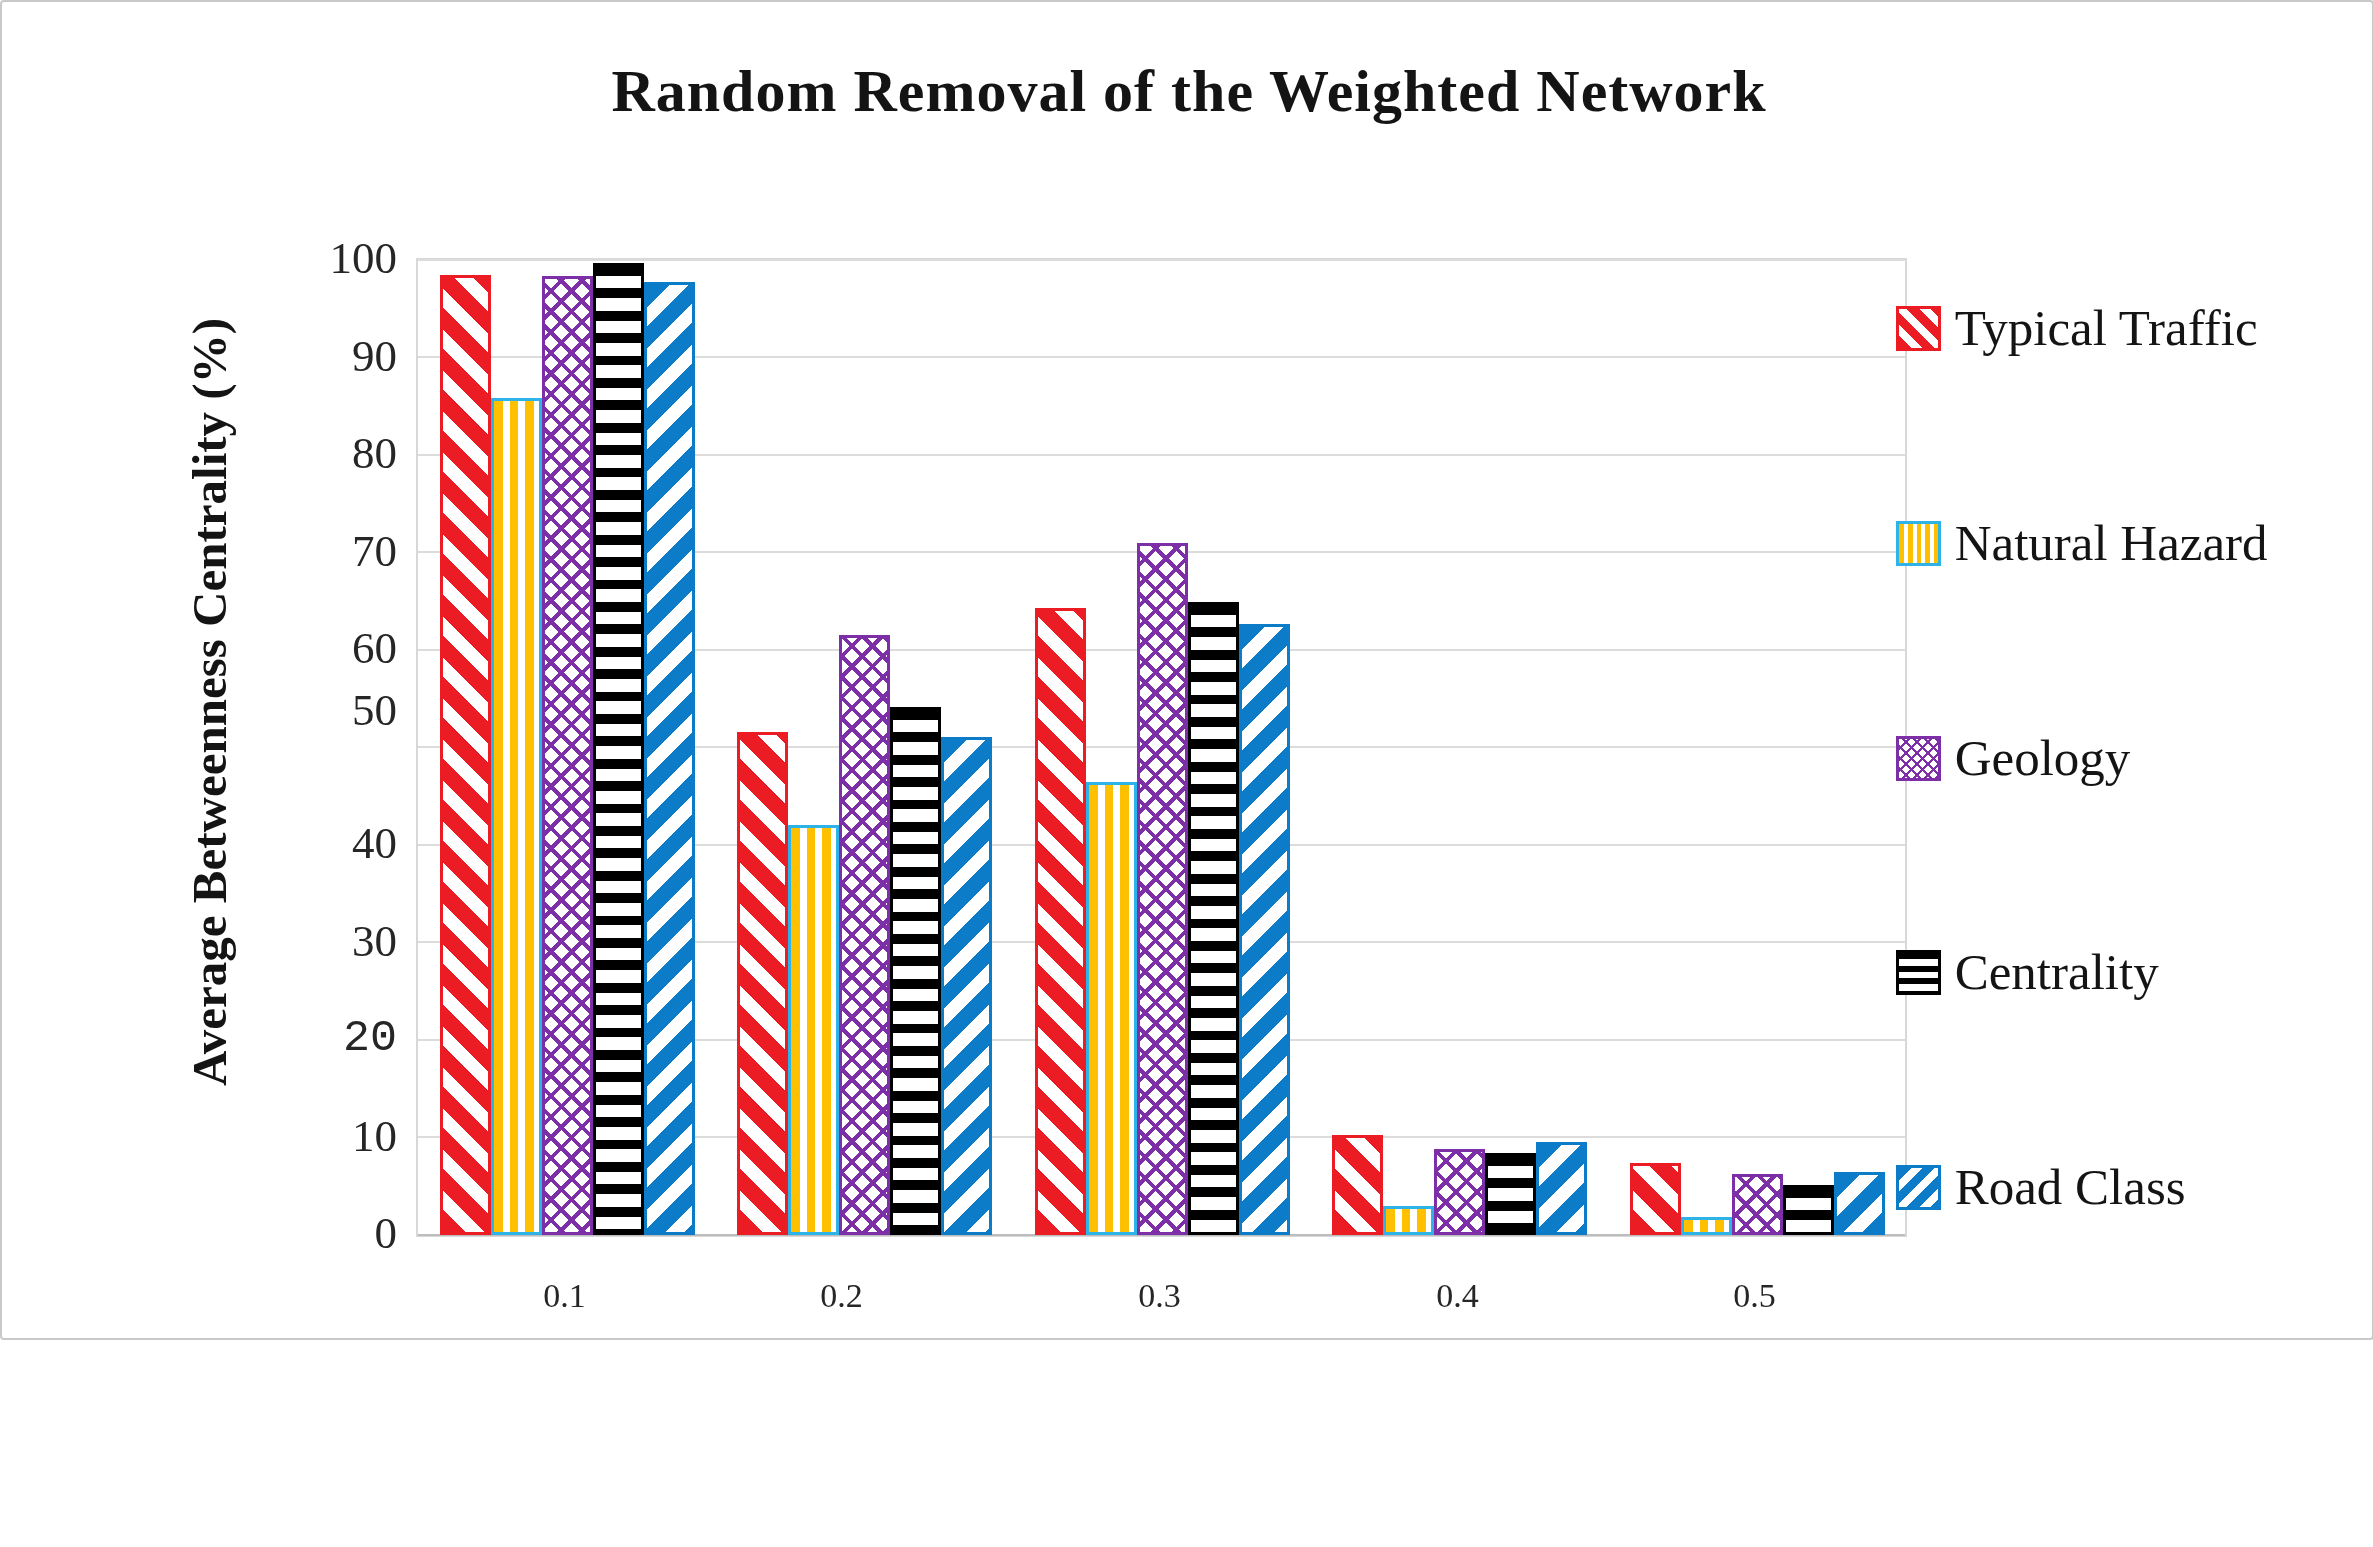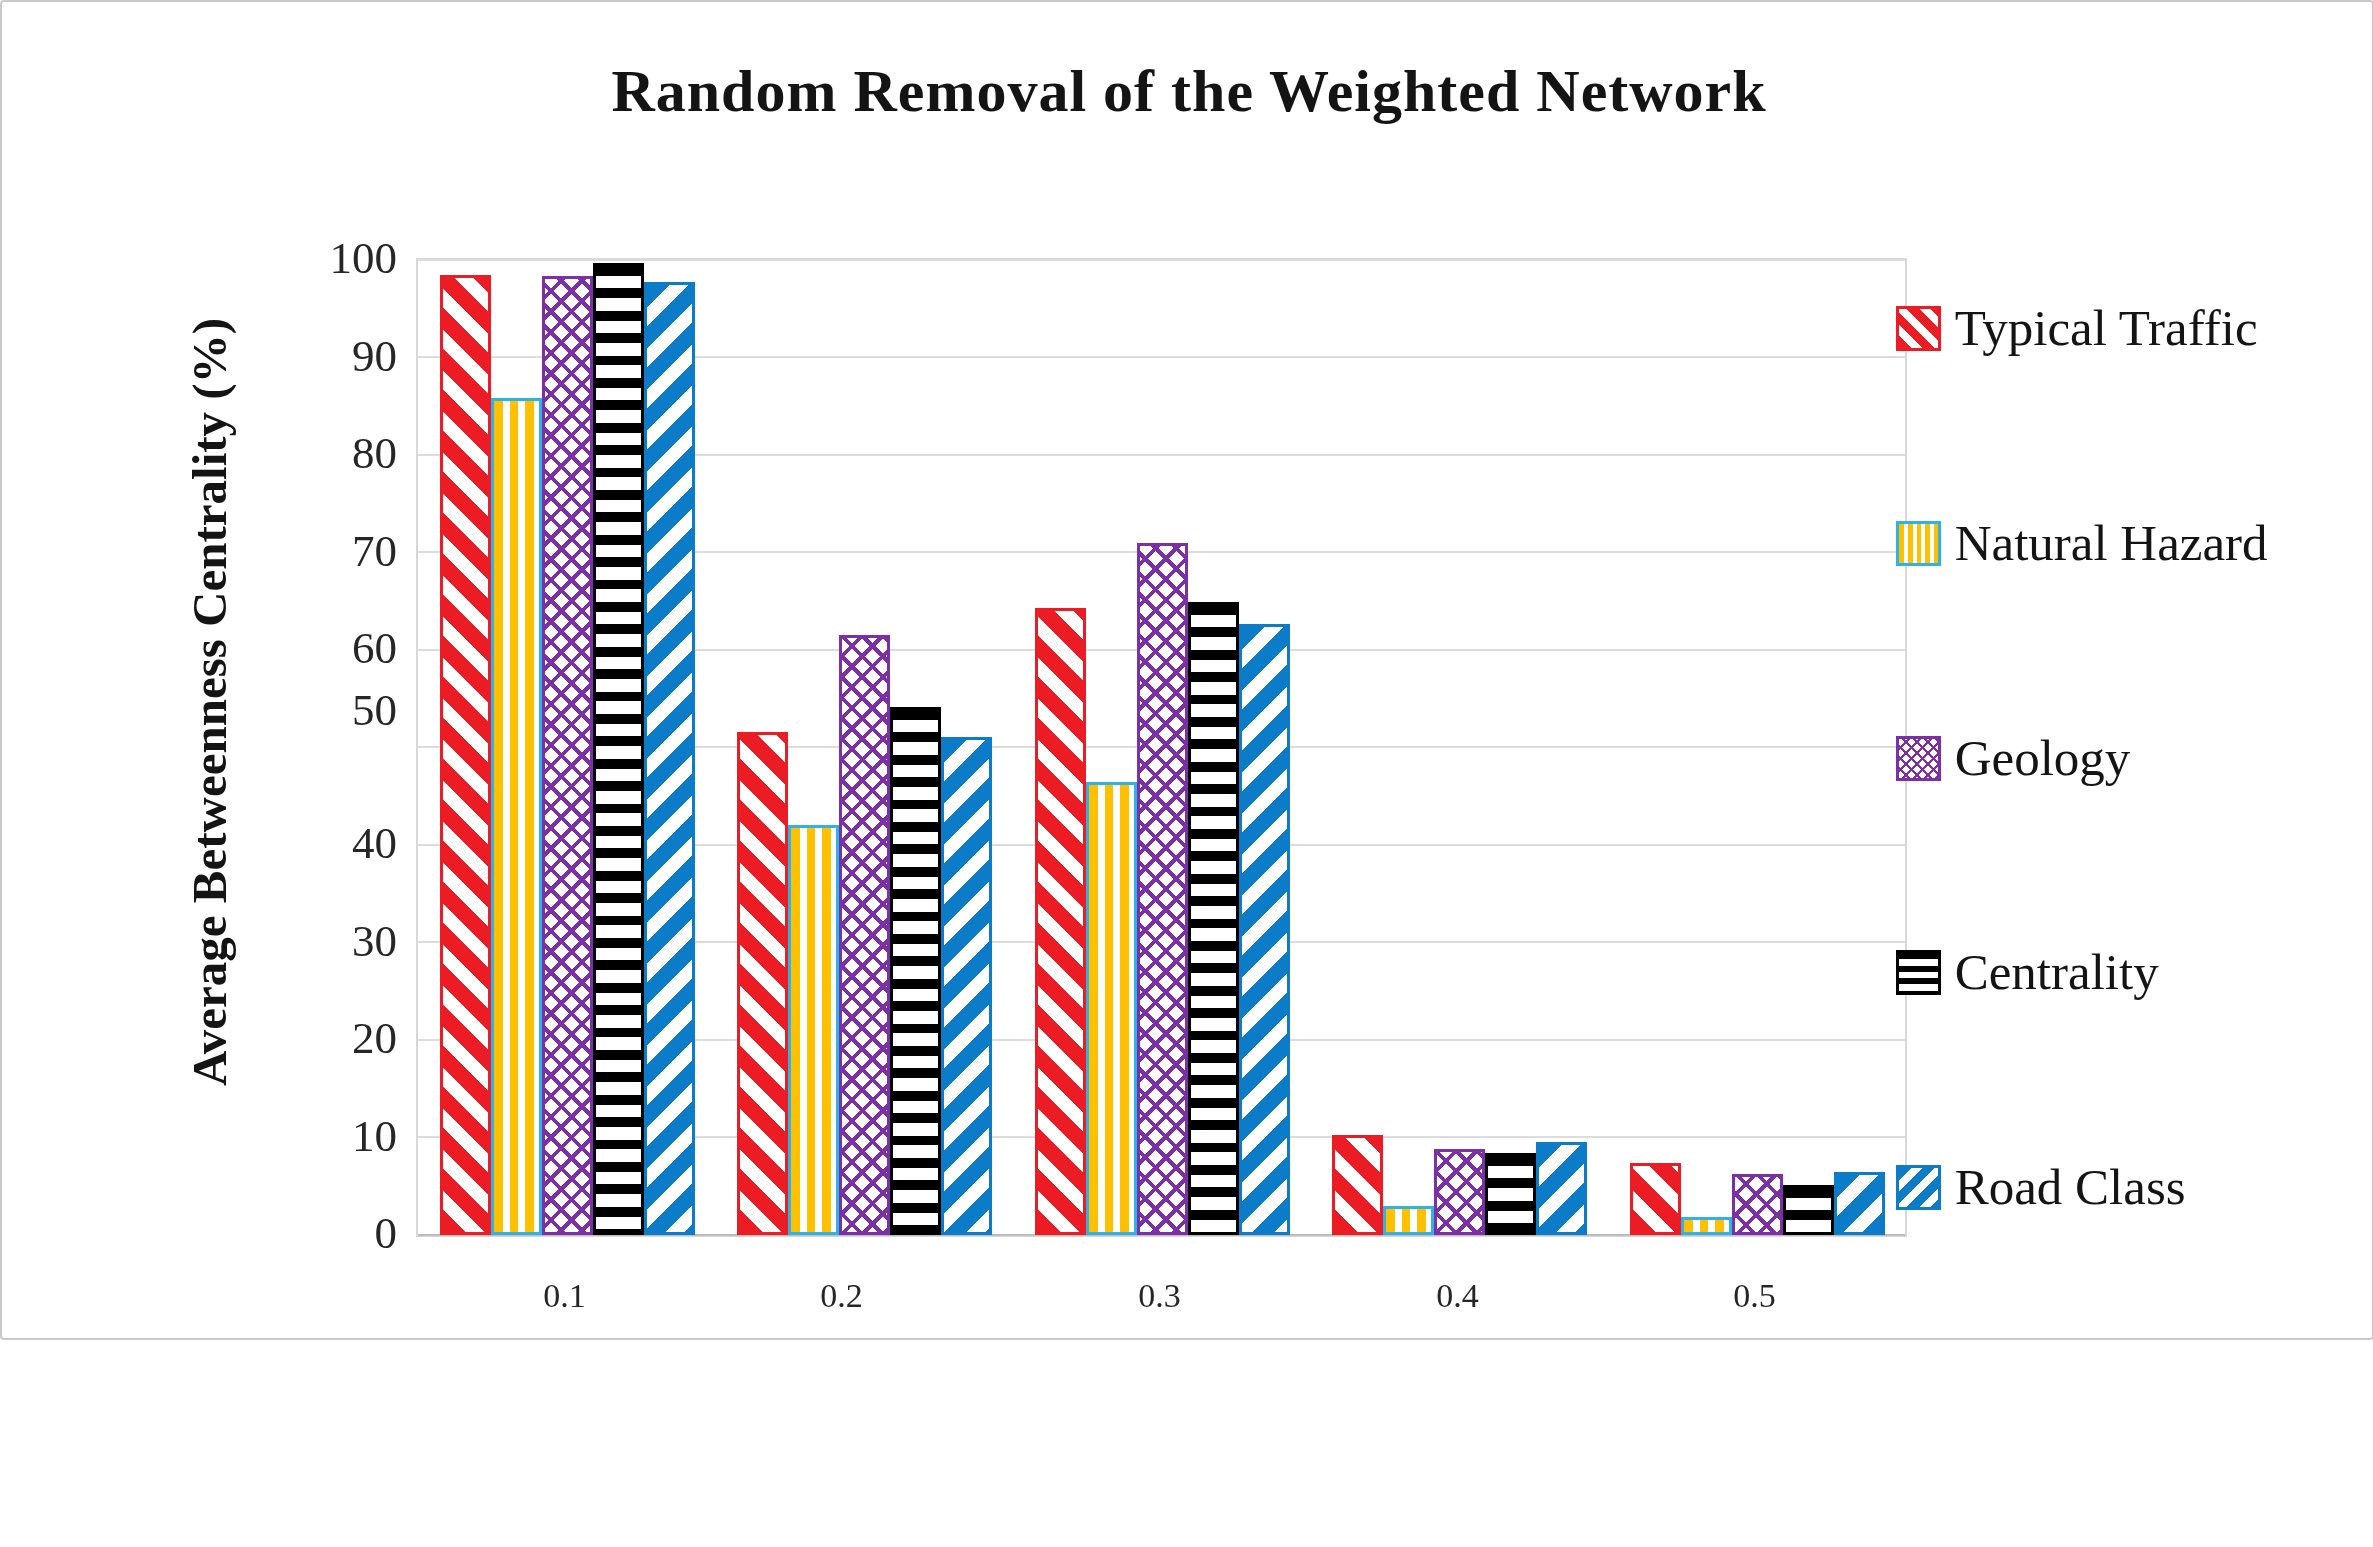--- a/index.html
+++ b/index.html
@@ -113,21 +113,21 @@
         <div class="bar" title="Typical Traffic @ 0.5 = 7.4%" style="height: 72px; border: 3.9px solid rgb(235, 28, 36); background-image: repeating-linear-gradient(45deg, rgb(235, 28, 36) 0px, rgb(235, 28, 36) 15.6px, rgb(255, 255, 255) 15.6px, rgb(255, 255, 255) 29px);"></div>
         <div class="bar" title="Natural Hazard @ 0.5 = 1.8%" style="height: 17.6px; border: 3.9px solid rgb(46, 179, 232); background-image: repeating-linear-gradient(90deg, rgb(255, 192, 0) 0px, rgb(255, 192, 0) 8.8px, rgb(255, 255, 255) 8.8px, rgb(255, 255, 255) 15.6px);"></div>
         <div class="bar" title="Geology @ 0.5 = 6.3%" style="height: 61px; border: 3.9px solid rgb(125, 47, 168); background-image: repeating-linear-gradient(45deg, transparent 0px, transparent 10.7px, rgb(125, 47, 168) 10.7px, rgb(125, 47, 168) 14.6px), repeating-linear-gradient(135deg, transparent 0px, transparent 10.7px, rgb(125, 47, 168) 10.7px, rgb(125, 47, 168) 14.6px);"></div>
         <div class="bar" title="Buildings @ 0.5 = 5.1%" style="height: 50px; border: 3.9px solid rgb(0, 0, 0); background-image: repeating-linear-gradient(rgb(0, 0, 0) 0px, rgb(0, 0, 0) 9.8px, rgb(255, 255, 255) 9.8px, rgb(255, 255, 255) 22.4px);"></div>
         <div class="bar" title="Road Class @ 0.5 = 6.5%" style="height: 63px; border: 3.9px solid rgb(12, 124, 201); background-image: repeating-linear-gradient(135deg, rgb(12, 124, 201) 0px, rgb(12, 124, 201) 15.6px, rgb(255, 255, 255) 15.6px, rgb(255, 255, 255) 29px);"></div>
       </div>
     </div>
   <div id="yticks">
       <div class="ytick" style="top: 1209px;">0</div>
       <div class="ytick" style="top: 1112px;">10</div>
-      <div class="ytick" style="top: 1014px;">20</div>
+      <div class="ytick" style="top: 1014px; font-family: Liberation Mono, monospace;">20</div>
       <div class="ytick" style="top: 917px;">30</div>
       <div class="ytick" style="top: 819px;">40</div>
       <div class="ytick" style="top: 686px;">50</div>
       <div class="ytick" style="top: 624px;">60</div>
       <div class="ytick" style="top: 527px;">70</div>
       <div class="ytick" style="top: 429px;">80</div>
       <div class="ytick" style="top: 332px;">90</div>
       <div class="ytick" style="top: 234px;">100</div>
     </div>
   <div id="xticks">

